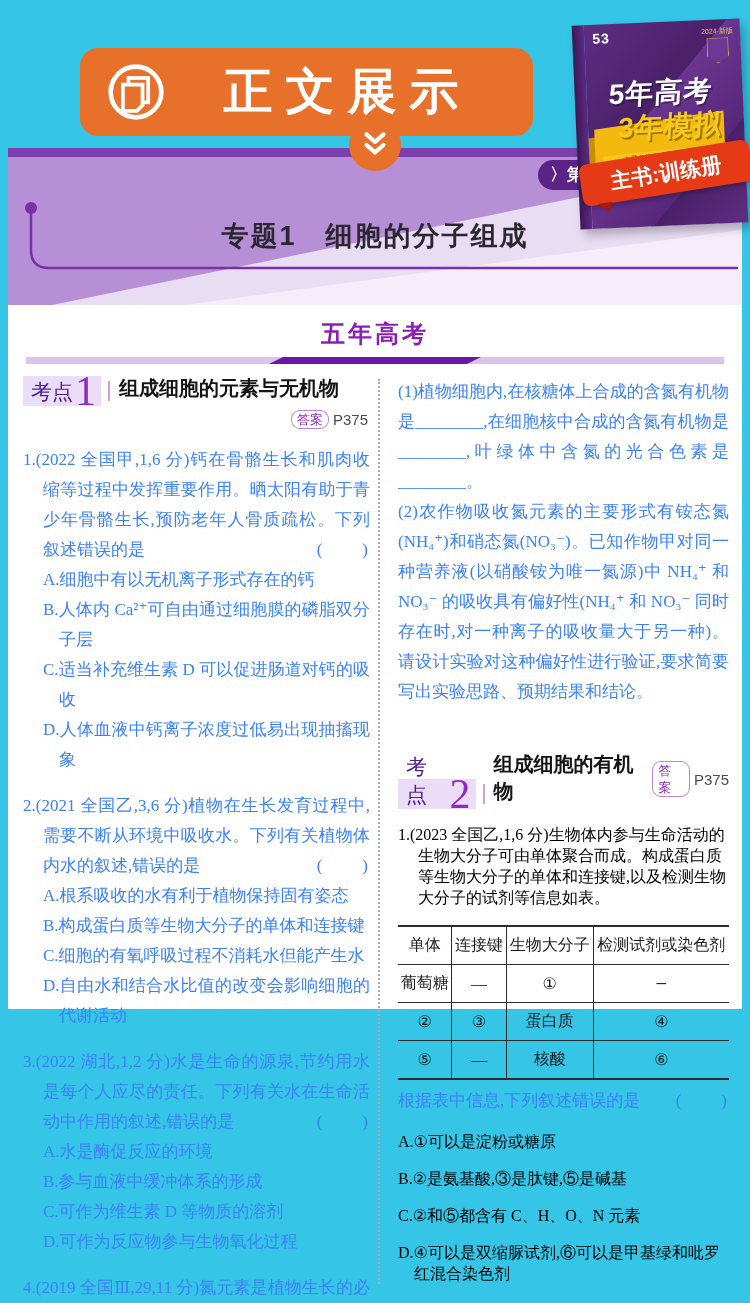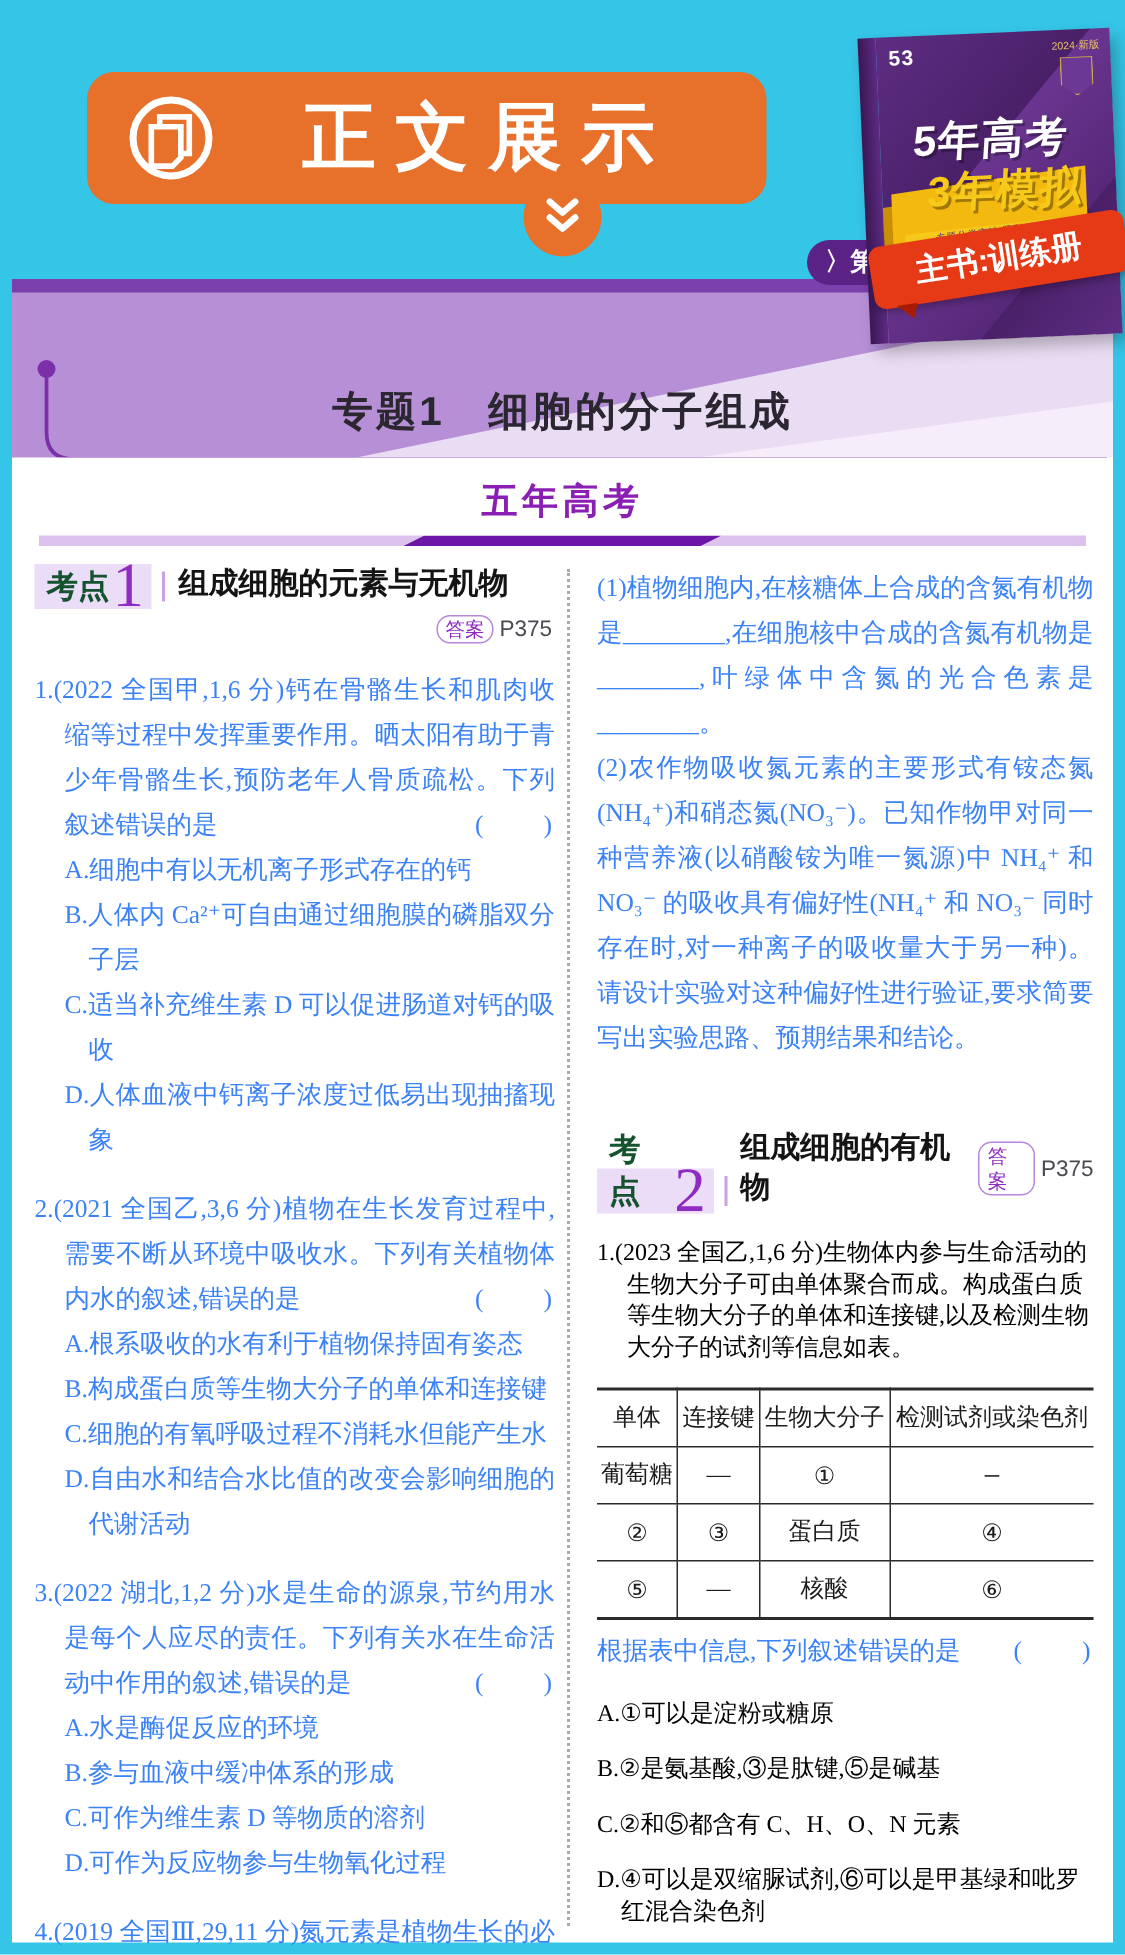--- a/index.html
+++ b/index.html
@@ -1,32 +1,32 @@
 <!DOCTYPE html>
 <html><head>
 <meta charset="utf-8">
 <style>
   html,body{margin:0;padding:0;}
   body{width:750px;height:1303px;position:relative;overflow:hidden;
        background:#35C5E7;font-family:"Liberation Serif","DejaVu Serif",serif;}
 
   
-  .banner{position:absolute;left:58px;top:48px;width:453px;height:88px;
+  .banner{position:absolute;left:80px;top:48px;width:453px;height:88px;
           background:#E7702B;border-radius:18px;display:flex;align-items:center;z-index:4;}
   .banner-icon{margin-left:26px;width:60px;height:60px;flex:0 0 auto;}
   .banner-title{flex:1;text-align:center;color:#fff;
                 font-family:"Liberation Sans","DejaVu Sans",sans-serif;
                 font-weight:bold;font-size:49px;letter-spacing:13px;padding-right:4px;}
   .chevron-wrap{position:absolute;left:349px;top:119px;width:52px;height:52px;
                 background:#E7702B;border-radius:50%;z-index:5;
                 display:flex;align-items:center;justify-content:center;}
 
   
   .panel{position:absolute;left:8px;top:148px;width:734px;height:157px;
-         background:#B78FD7;overflow:hidden;z-index:1;margin-top:38px;}
+         background:#B78FD7;overflow:hidden;z-index:1;}
   .panel .topstrip{position:absolute;left:0;top:0;width:100%;height:9px;background:#7C3FAE;}
   .panel .tri1{position:absolute;inset:0;background:#E9DDF3;
                clip-path:polygon(6% 100%,100% 10%,100% 100%);}
   .panel .tri2{position:absolute;inset:0;background:#F5EEFA;
                clip-path:polygon(24% 100%,100% 52%,100% 100%);}
   .panel svg.curve{position:absolute;left:0;top:0;}
   .chapter-title{position:absolute;left:0;right:0;top:70px;text-align:center;
                  font-family:"Liberation Sans","DejaVu Sans",sans-serif;font-weight:bold;
                  font-size:27px;color:#2B2730;letter-spacing:2px;}
 
@@ -60,38 +60,38 @@
                background:#5C2387;color:#fff;font-family:"Liberation Sans","DejaVu Sans",sans-serif;
                font-weight:bold;font-size:17px;line-height:30px;border-radius:15px 0 0 15px;z-index:5;}
   .red-ribbon{position:absolute;left:580px;top:152px;width:172px;height:42px;background:#E63A17;
               border-radius:8px;transform:rotate(-9deg);z-index:7;text-align:center;
               color:#fff;font-family:"Liberation Sans","DejaVu Sans",sans-serif;font-weight:bold;
               font-size:21px;line-height:42px;box-shadow:0 3px 5px rgba(0,0,0,.25);}
   .red-ribbon::after{content:"";position:absolute;left:14px;bottom:-9px;border-left:10px solid transparent;
               border-right:4px solid transparent;border-top:10px solid #A81B05;}
 
   
-  .sheet{position:absolute;left:8px;top:305px;width:734px;height:990px;background:#ffffff;z-index:2;}
+  .sheet{position:absolute;left:8px;top:305px;width:734px;height:704px;background:#ffffff;z-index:2;}
   .section-title{text-align:center;margin:0;padding-top:13px;color:#8B1FB4;
                  font-family:"Liberation Sans","DejaVu Sans",sans-serif;font-weight:bold;
                  font-size:24px;letter-spacing:3px;}
   .section-bar{position:relative;height:7px;margin:7px 18px 0;background:#DCC2EC;}
   .section-bar .dark{position:absolute;left:50%;transform:translateX(-50%);width:212px;height:100%;
                  background:#6C16A8;clip-path:polygon(14px 0,100% 0,calc(100% - 14px) 100%,0 100%);}
 
   .columns{position:absolute;left:0;top:70px;right:0;bottom:10px;}
   .col-left{position:absolute;left:15px;top:0;width:347px;}
   .divider{position:absolute;left:370px;top:4px;height:905px;border-left:2px dotted #A9A9B5;}
   .col-right{position:absolute;left:390px;top:2px;width:331px;}
 
   
   .kd-head{display:flex;align-items:flex-end;margin-bottom:8px;
            font-family:"Liberation Sans","DejaVu Sans",sans-serif;}
   .kd-box{background:#EBDCF7;display:flex;align-items:flex-end;height:30px;padding:0 5px 0 8px;}
-  .kd-label{color:#14532d;font-weight:bold;font-size:21px;line-height:28px;}
+  .kd-label{color:#4c1d95;font-weight:normal;font-size:21px;line-height:28px;}
   .kd-num{color:#8E2BC2;font-family:"Liberation Serif","DejaVu Serif",serif;
           font-size:42px;line-height:30px;padding-left:2px;}
   .kd-sep{width:2px;height:20px;background:#C9A2E3;margin:0 9px 5px 7px;}
   .kd-title{font-weight:bold;font-size:20px;color:#141414;padding-bottom:4px;}
   .kd-answer{margin-left:auto;align-self:center;padding-bottom:2px;}
 
   .answer{display:inline-flex;align-items:center;gap:4px;
           font-family:"Liberation Sans","DejaVu Sans",sans-serif;font-size:15px;color:#4A4A52;}
   .answer .tag{border:1.5px solid #B887D9;color:#8E2BC2;border-radius:9px;
                padding:0 5px;font-size:13px;line-height:17px;}

